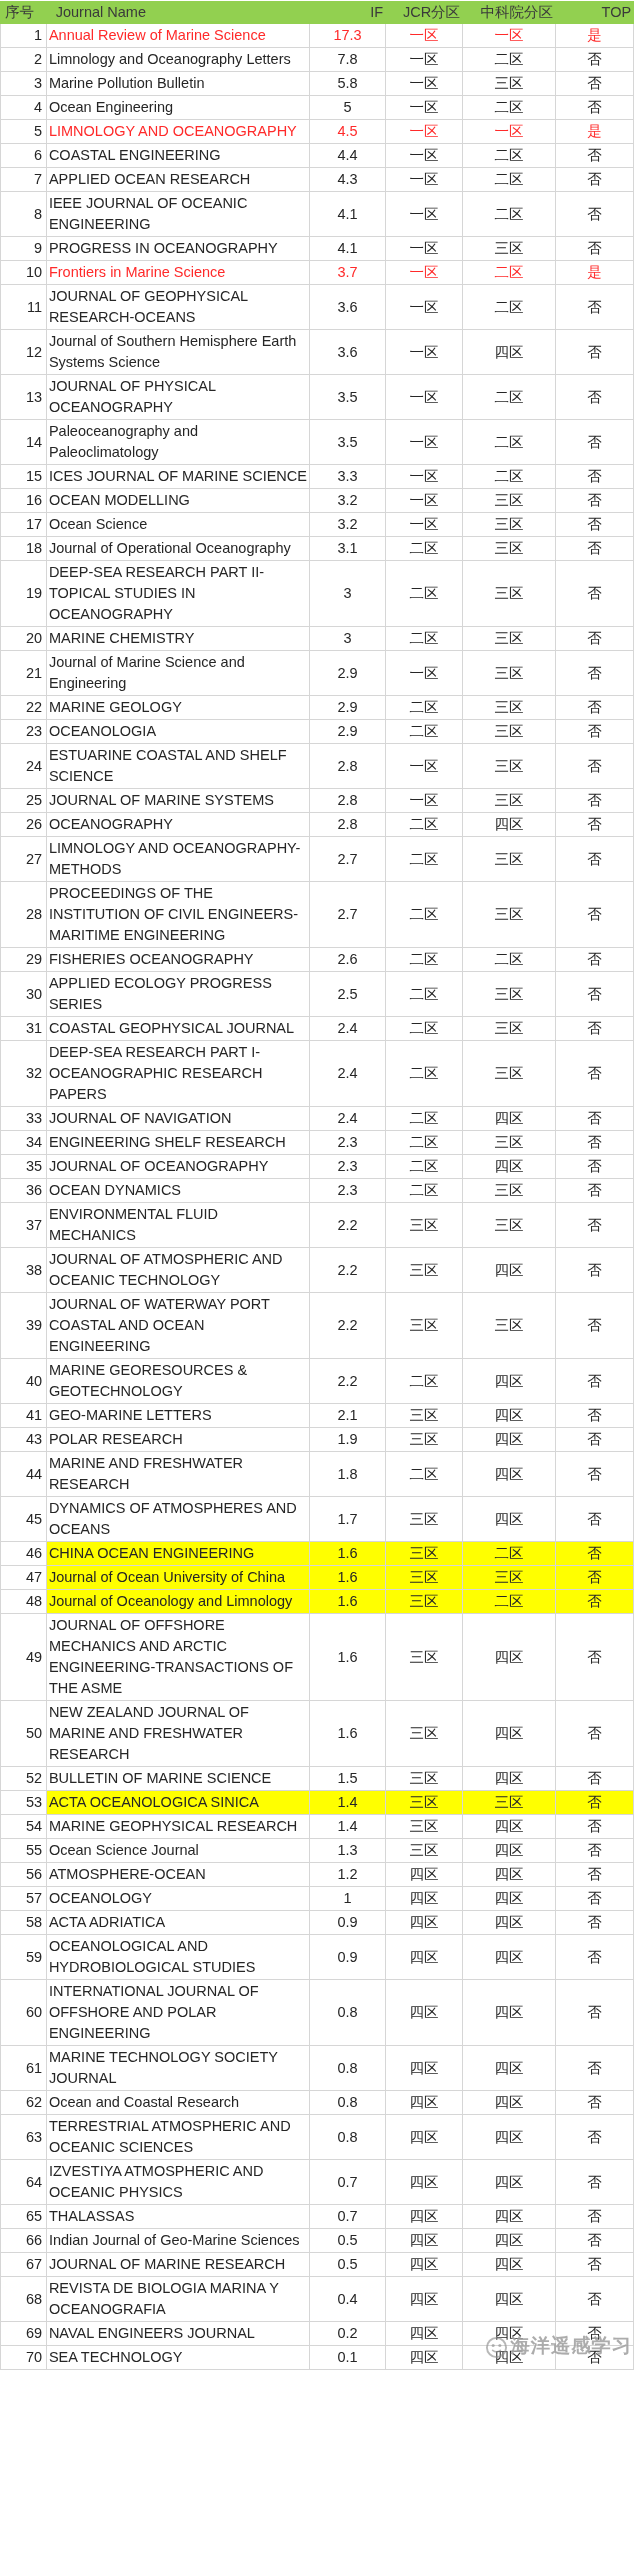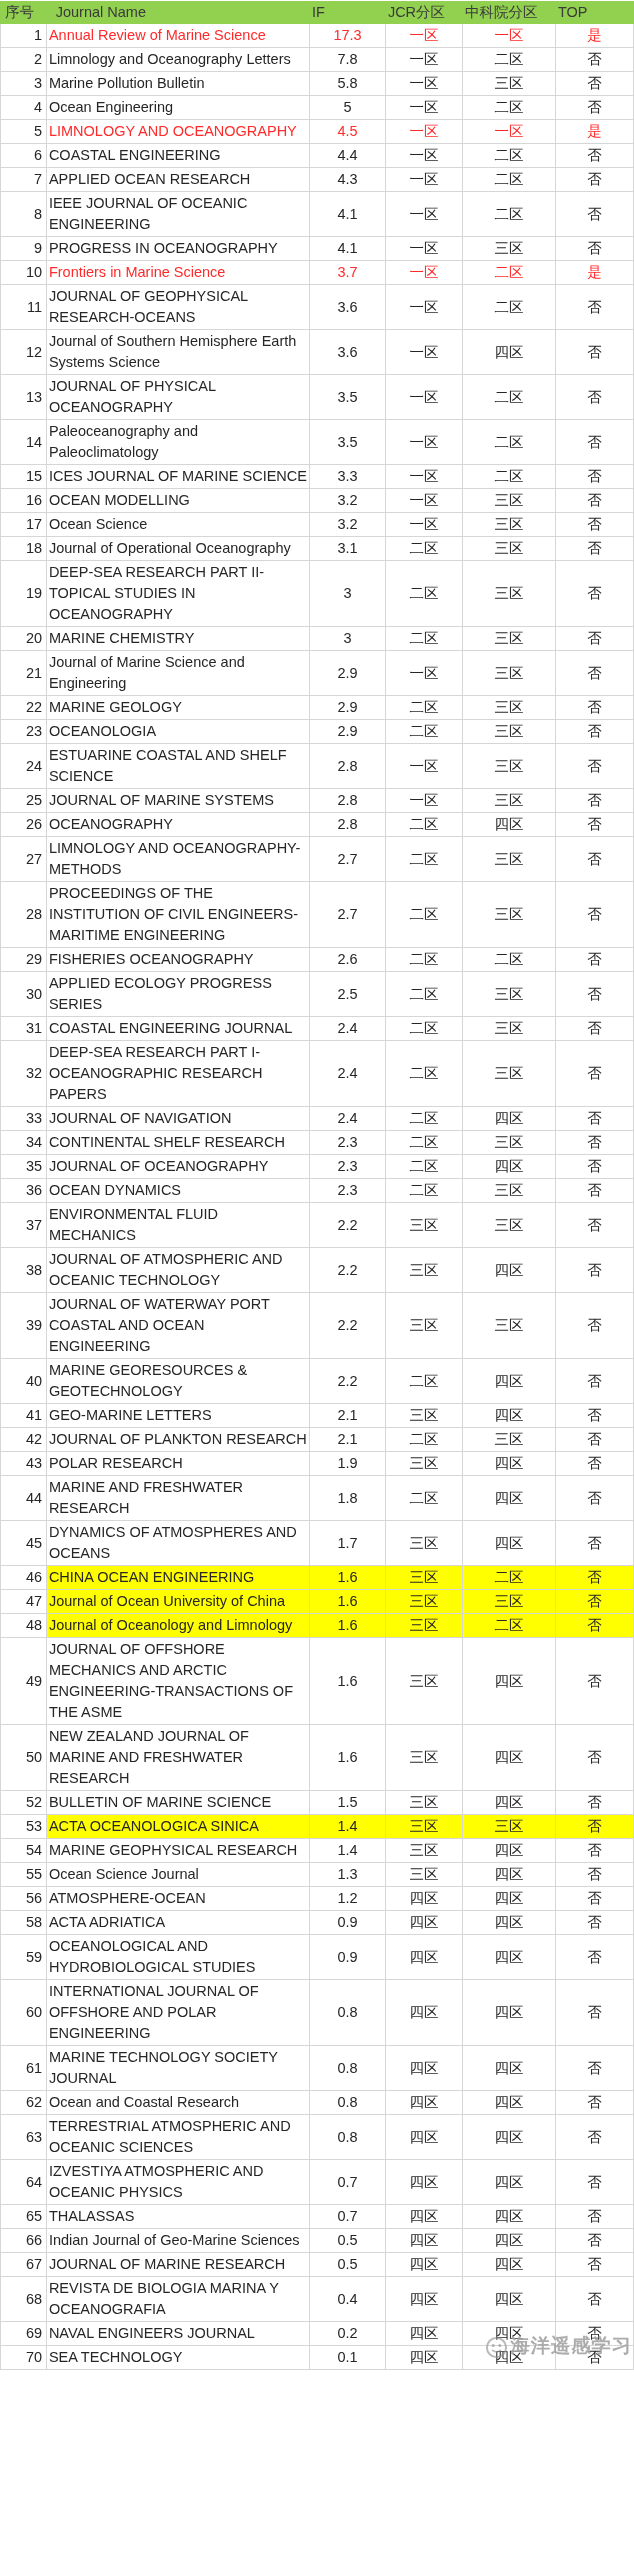--- a/index.html
+++ b/index.html
@@ -34,21 +34,21 @@
   col.c-cas{width:93px;}
   col.c-top{width:78px;}
   thead th{
     background:var(--header-bg);
     color:var(--header-text);
     font-size:14.5px;
     font-weight:normal;
     line-height:19.3px;
     padding:1px 1.9px;
     border:1px solid var(--header-bg);
-    text-align:left;
+    text-align:right;
     white-space:nowrap;
     overflow:hidden;
   }
   thead th.col-index{text-align:left;padding-left:3.9px;}
   thead th.col-name{text-align:left;padding-left:8.7px;}
   tbody td{
     background:#ffffff;
     border:1px solid var(--grid);
     font-size:14.5px;
     line-height:21px;
@@ -346,21 +346,21 @@
         <tr>
           <td class="col-index">30</td>
           <td class="col-name">APPLIED ECOLOGY PROGRESS SERIES</td>
           <td class="col-if">2.5</td>
           <td class="col-jcr">二区</td>
           <td class="col-cas">三区</td>
           <td class="col-top">否</td>
         </tr>
         <tr>
           <td class="col-index">31</td>
-          <td class="col-name">COASTAL ENGINEERING JOURNAL</td>
+          <td class="col-name">COASTAL GEOPHYSICAL JOURNAL</td>
           <td class="col-if">2.4</td>
           <td class="col-jcr">二区</td>
           <td class="col-cas">三区</td>
           <td class="col-top">否</td>
         </tr>
         <tr>
           <td class="col-index">32</td>
           <td class="col-name">DEEP-SEA RESEARCH PART I-OCEANOGRAPHIC RESEARCH PAPERS</td>
           <td class="col-if">2.4</td>
           <td class="col-jcr">二区</td>
@@ -370,21 +370,21 @@
         <tr>
           <td class="col-index">33</td>
           <td class="col-name">JOURNAL OF NAVIGATION</td>
           <td class="col-if">2.4</td>
           <td class="col-jcr">二区</td>
           <td class="col-cas">四区</td>
           <td class="col-top">否</td>
         </tr>
         <tr>
           <td class="col-index">34</td>
-          <td class="col-name">CONTINENTAL SHELF RESEARCH</td>
+          <td class="col-name">ENGINEERING SHELF RESEARCH</td>
           <td class="col-if">2.3</td>
           <td class="col-jcr">二区</td>
           <td class="col-cas">三区</td>
           <td class="col-top">否</td>
         </tr>
         <tr>
           <td class="col-index">35</td>
           <td class="col-name">JOURNAL OF OCEANOGRAPHY</td>
           <td class="col-if">2.3</td>
           <td class="col-jcr">二区</td>
@@ -430,28 +430,20 @@
           <td class="col-jcr">二区</td>
           <td class="col-cas">四区</td>
           <td class="col-top">否</td>
         </tr>
         <tr>
           <td class="col-index">41</td>
           <td class="col-name">GEO-MARINE LETTERS</td>
           <td class="col-if">2.1</td>
           <td class="col-jcr">三区</td>
           <td class="col-cas">四区</td>
-          <td class="col-top">否</td>
-        </tr>
-        <tr>
-          <td class="col-index">42</td>
-          <td class="col-name">JOURNAL OF PLANKTON RESEARCH</td>
-          <td class="col-if">2.1</td>
-          <td class="col-jcr">二区</td>
-          <td class="col-cas">三区</td>
           <td class="col-top">否</td>
         </tr>
         <tr>
           <td class="col-index">43</td>
           <td class="col-name">POLAR RESEARCH</td>
           <td class="col-if">1.9</td>
           <td class="col-jcr">三区</td>
           <td class="col-cas">四区</td>
           <td class="col-top">否</td>
         </tr>
@@ -540,20 +532,28 @@
           <td class="col-name">Ocean Science Journal</td>
           <td class="col-if">1.3</td>
           <td class="col-jcr">三区</td>
           <td class="col-cas">四区</td>
           <td class="col-top">否</td>
         </tr>
         <tr>
           <td class="col-index">56</td>
           <td class="col-name">ATMOSPHERE-OCEAN</td>
           <td class="col-if">1.2</td>
+          <td class="col-jcr">四区</td>
+          <td class="col-cas">四区</td>
+          <td class="col-top">否</td>
+        </tr>
+        <tr>
+          <td class="col-index">57</td>
+          <td class="col-name">OCEANOLOGY</td>
+          <td class="col-if">1</td>
           <td class="col-jcr">四区</td>
           <td class="col-cas">四区</td>
           <td class="col-top">否</td>
         </tr>
         <tr>
           <td class="col-index">58</td>
           <td class="col-name">ACTA ADRIATICA</td>
           <td class="col-if">0.9</td>
           <td class="col-jcr">四区</td>
           <td class="col-cas">四区</td>

